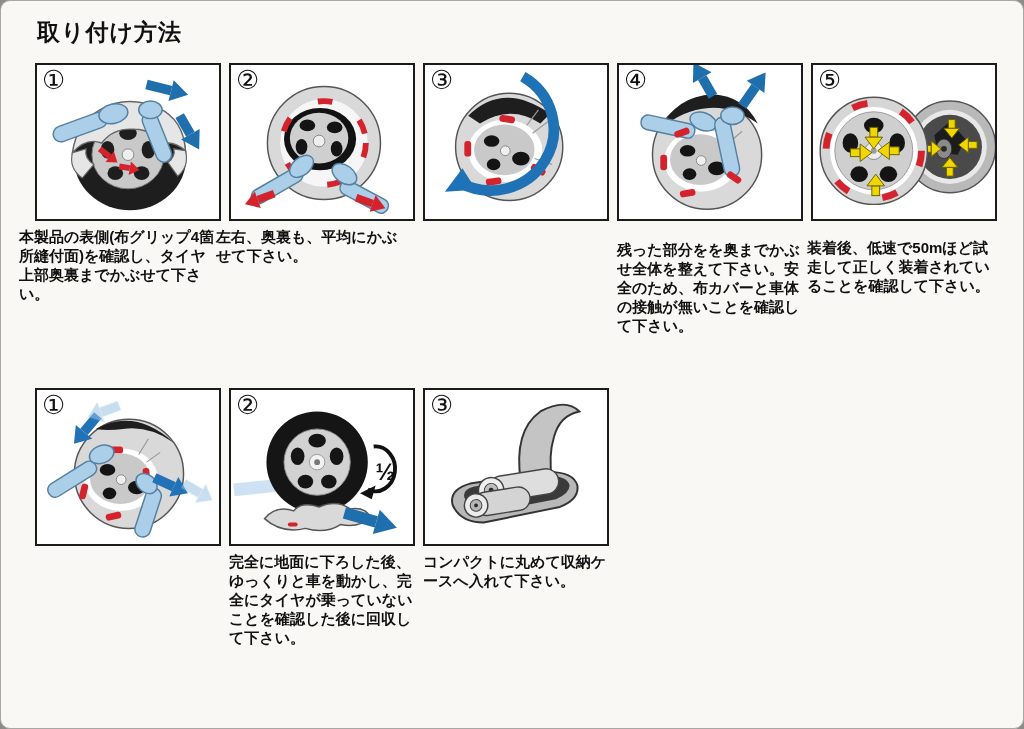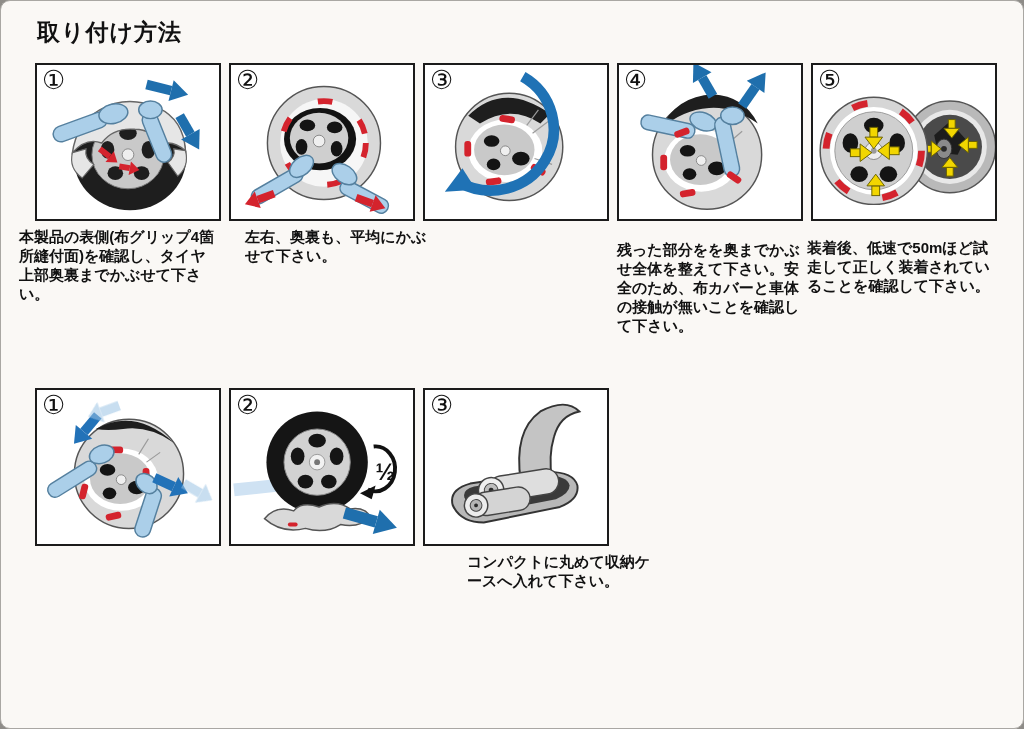--- a/index.html
+++ b/index.html
@@ -248,21 +248,21 @@
               <rect x="0" y="-4" width="10" height="8"></rect>
               <polygon points="10,-9 22,0 10,9"></polygon>
             </g>
         </g>
       </g>
     </svg>
     <div class="step-number">⑤</div>
   </div>
 
   <div class="step-caption" style="left:18px;top:226px;">本製品の表側(布グリップ4箇所縫付面)を確認し、タイヤ上部奥裏までかぶせて下さい。</div>
-  <div class="step-caption" style="left:244px;top:226px;">左右、奥裏も、平均にかぶせて下さい。</div>
+  <div class="step-caption" style="left:215px;top:226px;">左右、奥裏も、平均にかぶせて下さい。</div>
   <div class="step-caption" style="left:616px;top:226px;margin-top:13px;">残った部分をを奥までかぶせ全体を整えて下さい。安全のため、布カバーと車体の接触が無いことを確認して下さい。</div>
   <div class="step-caption" style="left:806px;top:237px;">装着後、低速で50mほど試走して正しく装着されていることを確認して下さい。</div>
 
   <div class="section-title t2">取り外し方法</div>
 
   <div class="step-card" style="left:34px;top:387px;">
     <svg viewBox="0 0 186 158">
       <circle cx="94" cy="86" r="56" fill="#d9d9d9" stroke="#555555" stroke-width="1.5"></circle>
       <path d="M60,40 Q100,18 140,54 Q114,36 88,40 Q72,42 60,40 Z" fill="#1e1e1e"></path>
       <ellipse cx="86" cy="92" rx="38" ry="32" fill="#ffffff"></ellipse>
@@ -362,15 +362,16 @@
       <g transform="rotate(-9 80 116)">
         <rect x="50" y="102" width="58" height="24" rx="12" fill="#d4d4d4" stroke="#444444" stroke-width="1.5"></rect>
         <circle cx="52" cy="114" r="12" fill="#ececec" stroke="#444444" stroke-width="1.5"></circle>
         <circle cx="52" cy="114" r="6" fill="#b5b5b5" stroke="#444444"></circle>
         <circle cx="52" cy="114" r="2" fill="#2a2a2a"></circle>
       </g>
     </svg>
     <div class="step-number">③</div>
   </div>
 
-  <div class="step-caption" style="left:422px;top:551px;margin-left:44px;">コンパクトに丸めて収納ケースへ入れて下さい。</div>
+  <div class="step-caption" style="left:228px;top:551px;">完全に地面に下ろした後、ゆっくりと車を動かし、完全にタイヤが乗っていないことを確認した後に回収して下さい。</div>
+  <div class="step-caption" style="left:422px;top:551px;">コンパクトに丸めて収納ケースへ入れて下さい。</div>
 
 </div>
 
 </body></html>

